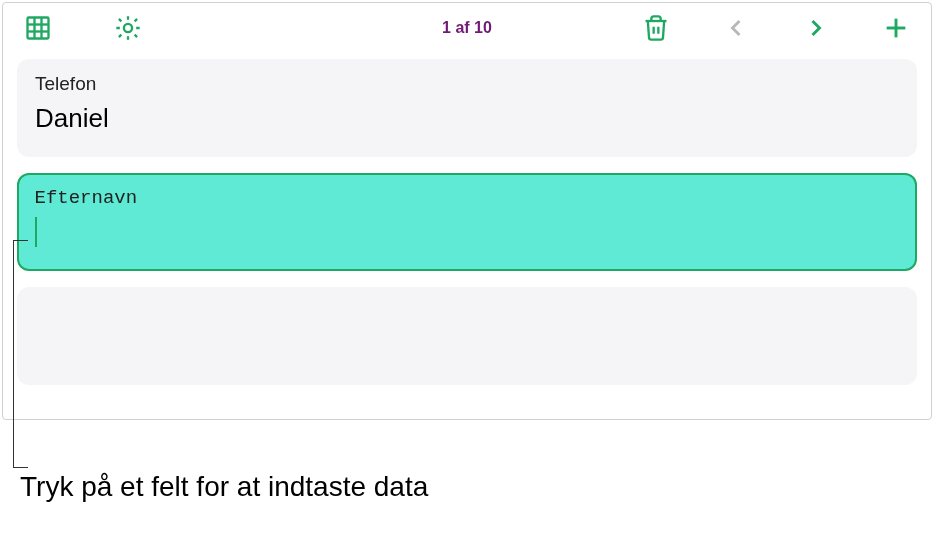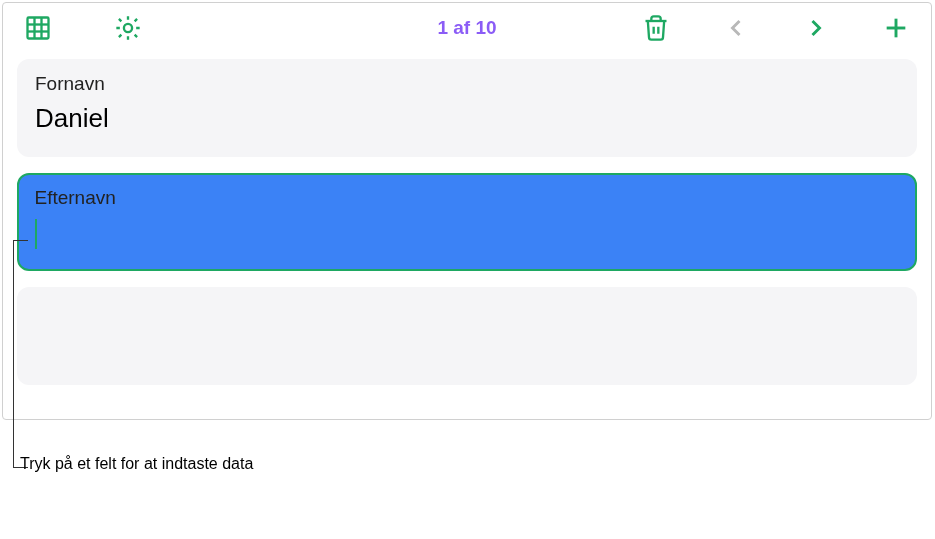--- a/index.html
+++ b/index.html
@@ -22,23 +22,23 @@
       align-items: center;
       height: 50px;
       padding: 0 20px;
       position: relative;
     }
     .toolbar-left { display: flex; gap: 60px; align-items: center; }
     .toolbar-center {
       position: absolute;
       left: 50%;
       transform: translateX(-50%);
-      font-size: 19px;
+      font-size: 16px;
       font-weight: 600;
-      color: #8b5cf6;
+      color: #701a75;
     }
     .toolbar-right {
       margin-left: auto;
       display: flex;
       gap: 50px;
       align-items: center;
     }
     .icon-btn {
       width: 30px;
       height: 30px;
@@ -53,23 +53,24 @@
     .fields { padding: 6px 14px 18px 14px; }
     .field {
       background: #f5f5f7;
       border-radius: 12px;
       padding: 14px 18px 18px 18px;
       margin-bottom: 16px;
       min-height: 98px;
       cursor: text;
     }
     .field.active {
-      background: #3b82f6;
+      background: #5eead4;
       border: 2.5px solid #1ea862;
       padding: 11.5px 15.5px 15.5px 15.5px;
+      font-family: Liberation Mono, monospace;
     }
     .field-label {
       font-size: 19px;
       color: #222;
       margin-bottom: 8px;
     }
     .field-value {
       font-size: 26px;
       color: #000;
       min-height: 32px;
@@ -94,22 +95,22 @@
       position: absolute;
       left: 13px;
       top: 240px;
       width: 15px;
       height: 1px;
       background: #333;
     }
     .callout-text {
       position: absolute;
       left: 20px;
-      top: 454px;
-      font-size: 16px;
+      top: 469px;
+      font-size: 28px;
       color: #000;
       line-height: 1.3;
       max-width: 500px;
     }
   </style>
 </head>
 <body>
 
 <div class="panel">
   <div class="toolbar">
@@ -154,21 +155,21 @@
         <svg viewBox="0 0 24 24" fill="none" stroke="currentColor" stroke-width="2.5">
           <line x1="12" y1="4" x2="12" y2="20"></line>
           <line x1="4" y1="12" x2="20" y2="12"></line>
         </svg>
       </div>
     </div>
   </div>
 
   <div class="fields">
     <div class="field">
-      <div class="field-label">Fornavn</div>
+      <div class="field-label">Telefon</div>
       <div class="field-value">Daniel</div>
     </div>
     <div class="field active">
       <div class="field-label">Efternavn</div>
       <div class="field-value"><span class="cursor"></span></div>
     </div>
     <div class="field">
       <div class="field-value"></div>
     </div>
   </div>

